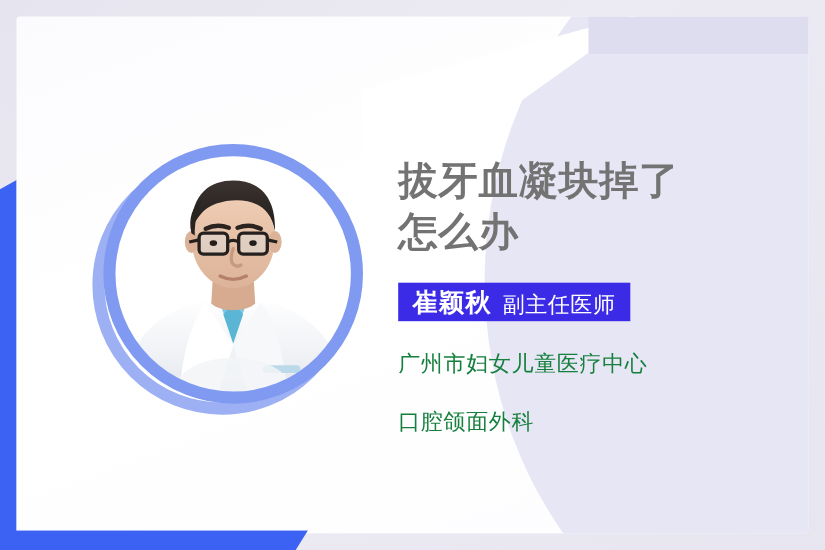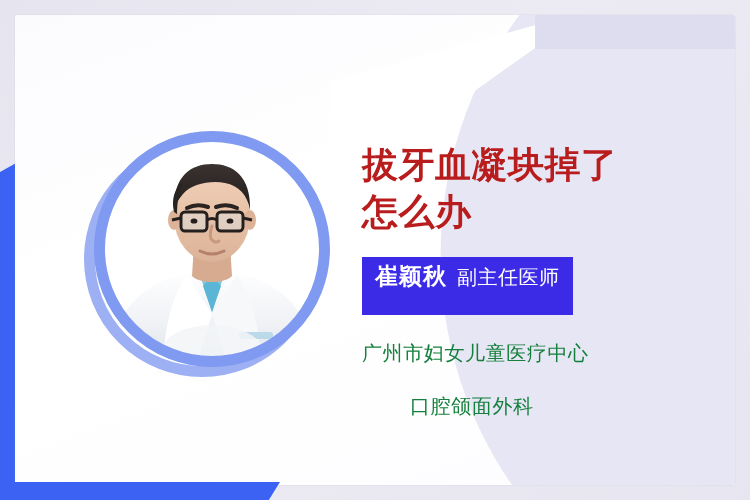--- a/index.html
+++ b/index.html
@@ -142,31 +142,31 @@
   .content {
     position: absolute;
     left: 347px;
     top: 126px;
     width: 350px;
   }
   .title {
     font-size: 36px;
     line-height: 47px;
     font-weight: 700;
-    color: #b91c1c;
+    color: #737373;
     letter-spacing: 0.5px;
     white-space: pre-line;
     margin: 0;
   }
   .name-badge {
     display: inline-block;
     margin-top: 22px;
     background: #3c2be6;
     color: #ffffff;
-    padding: 8px 13px 27px 13px;
+    padding: 8px 13px 4px 13px;
     line-height: 1;
     white-space: nowrap;
   }
   .badge-name {
     font-size: 23px;
     font-weight: 700;
     letter-spacing: 1px;
     vertical-align: middle;
   }
   .badge-title {
@@ -177,21 +177,21 @@
     vertical-align: middle;
   }
   .hospital,
   .department {
     font-size: 20px;
     color: #15803d;
     letter-spacing: 0.6px;
     margin: 0;
   }
   .hospital { margin-top: 25px; }
-  .department { margin-top: 26px; margin-left: 48px; }
+  .department { margin-top: 26px; }
 </style>
 </head>
 <body>
 
 <div id="poster">
 
   <div class="blue-left"></div>
 
   <div class="card">
     <div class="card-wash"></div>

